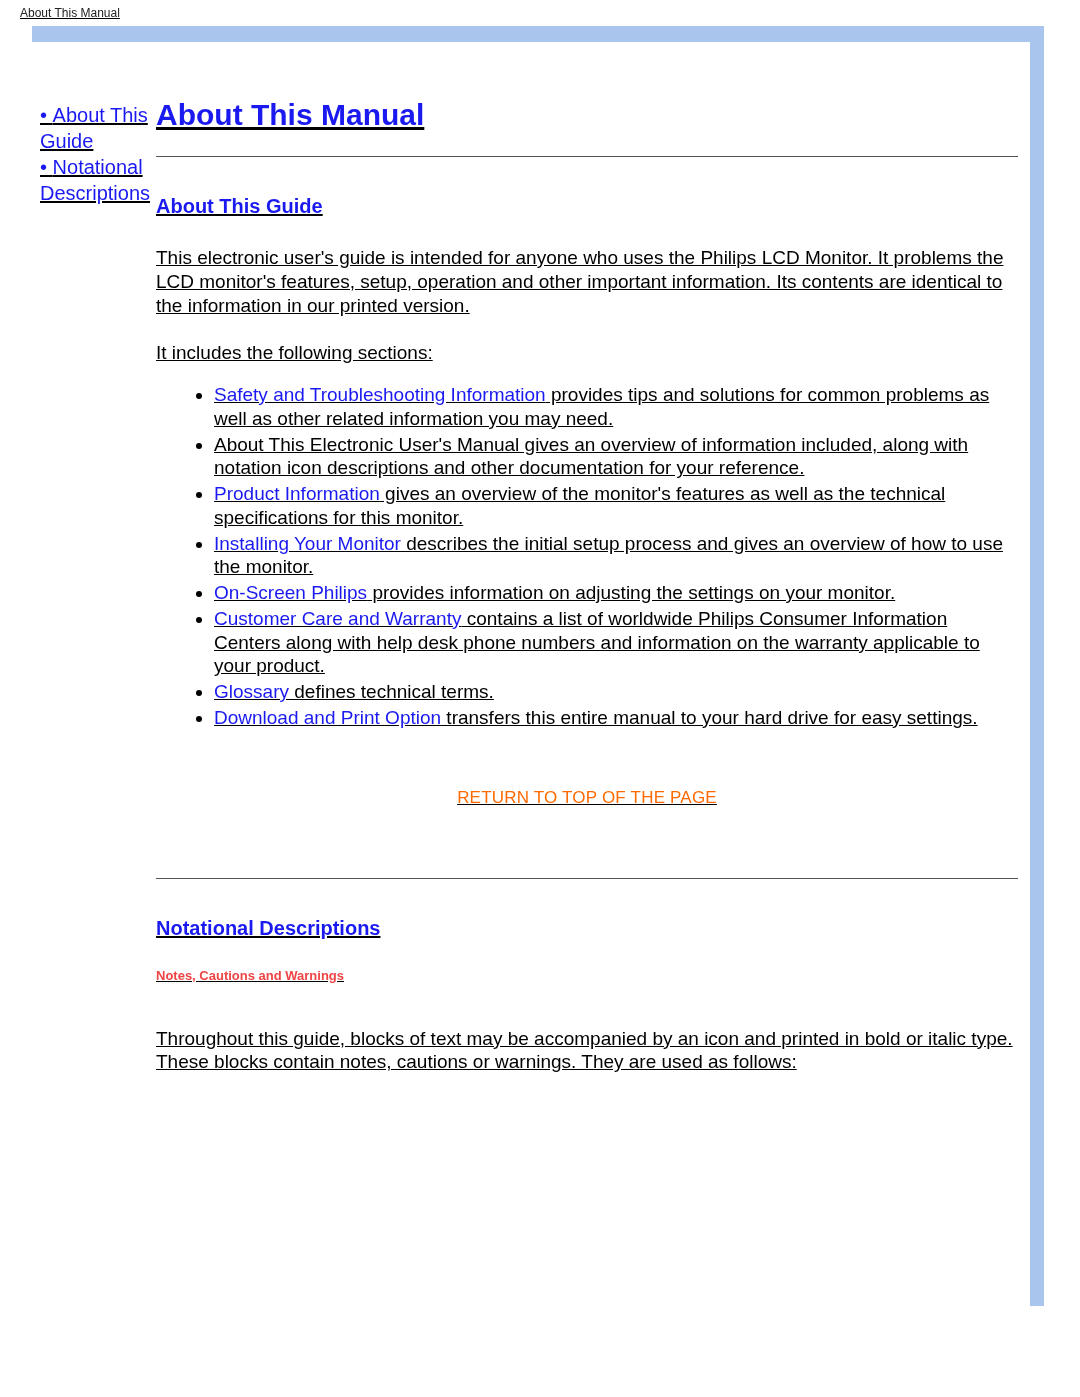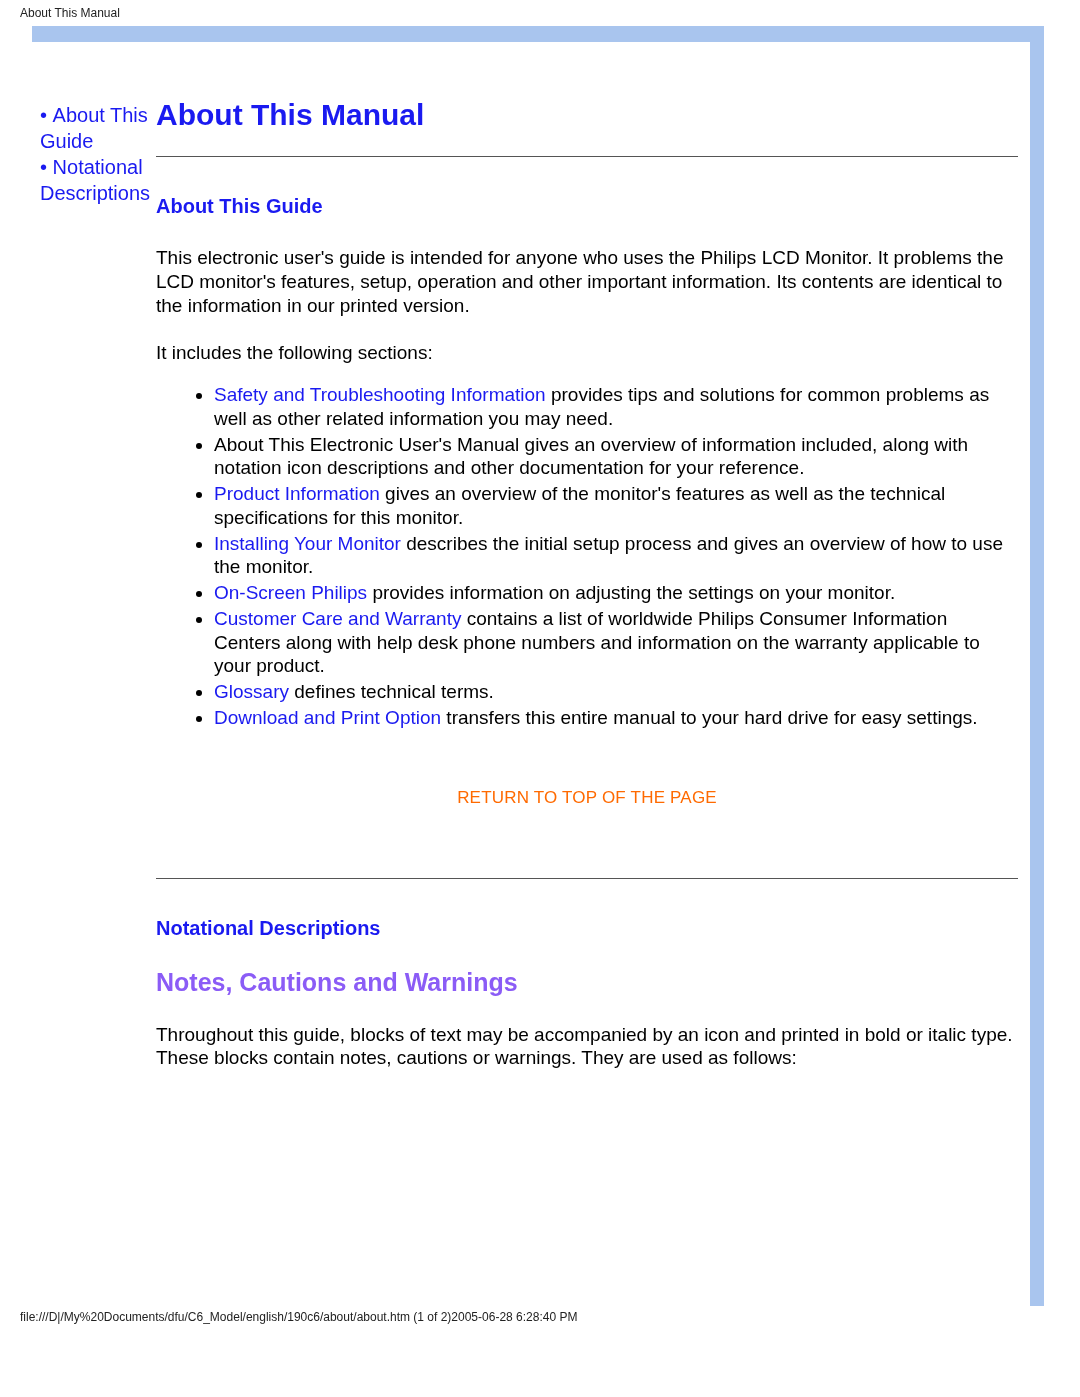--- a/index.html
+++ b/index.html
@@ -7,20 +7,21 @@
     padding: 0;
     background: #ffffff;
     font-family: Arial, Helvetica, sans-serif;
     font-size: 19px;
     color: #000;
   }
   .page {
     width: 1076px;
     margin: 0;
     box-sizing: border-box;
+    text-decoration: underline;
   }
   .header-title {
     font-size: 12px;
     color: #222;
     padding: 6px 0 6px 20px;
   }
   .frame {
     margin: 0 32px 0 32px;
     border-top: 16px solid #a9c5ee;
     border-right: 14px solid #a9c5ee;
@@ -62,24 +63,24 @@
     border-top: 1px solid #555;
     margin: 24px 0 38px 0;
   }
   h2.section-title {
     color: #1a1af0;
     font-size: 20px;
     font-weight: bold;
     margin: 10px 0 28px 0;
   }
   h3.subsection-title {
-    color: #8b5cf6;
-    font-size: 25px;
+    color: #ef4444;
+    font-size: 13px;
     font-weight: bold;
-    margin: 8px 0 26px 0;
+    margin: 8px 0 44px 0;
   }
   p.body {
     margin: 0 0 24px 0;
     line-height: 1.25;
   }
   ul.sections {
     margin: 8px 0 24px 0;
     padding-left: 58px;
     list-style-type: disc;
   }
@@ -170,14 +171,13 @@
       <h2 class="section-title">Notational Descriptions</h2>
 
 
       <h3 class="subsection-title">Notes, Cautions and Warnings</h3>
 
       <p class="body">Throughout this guide, blocks of text may be accompanied by an icon and printed in bold or italic type. These blocks contain notes, cautions or warnings. They are used as follows:</p>
     </div>
 
   </div>
 
-  <div class="footer">file:///D|/My%20Documents/dfu/C6_Model/english/190c6/about/about.htm (1 of 2)2005-06-28 6:28:40 PM</div>
 </div>
 
 </body></html>

